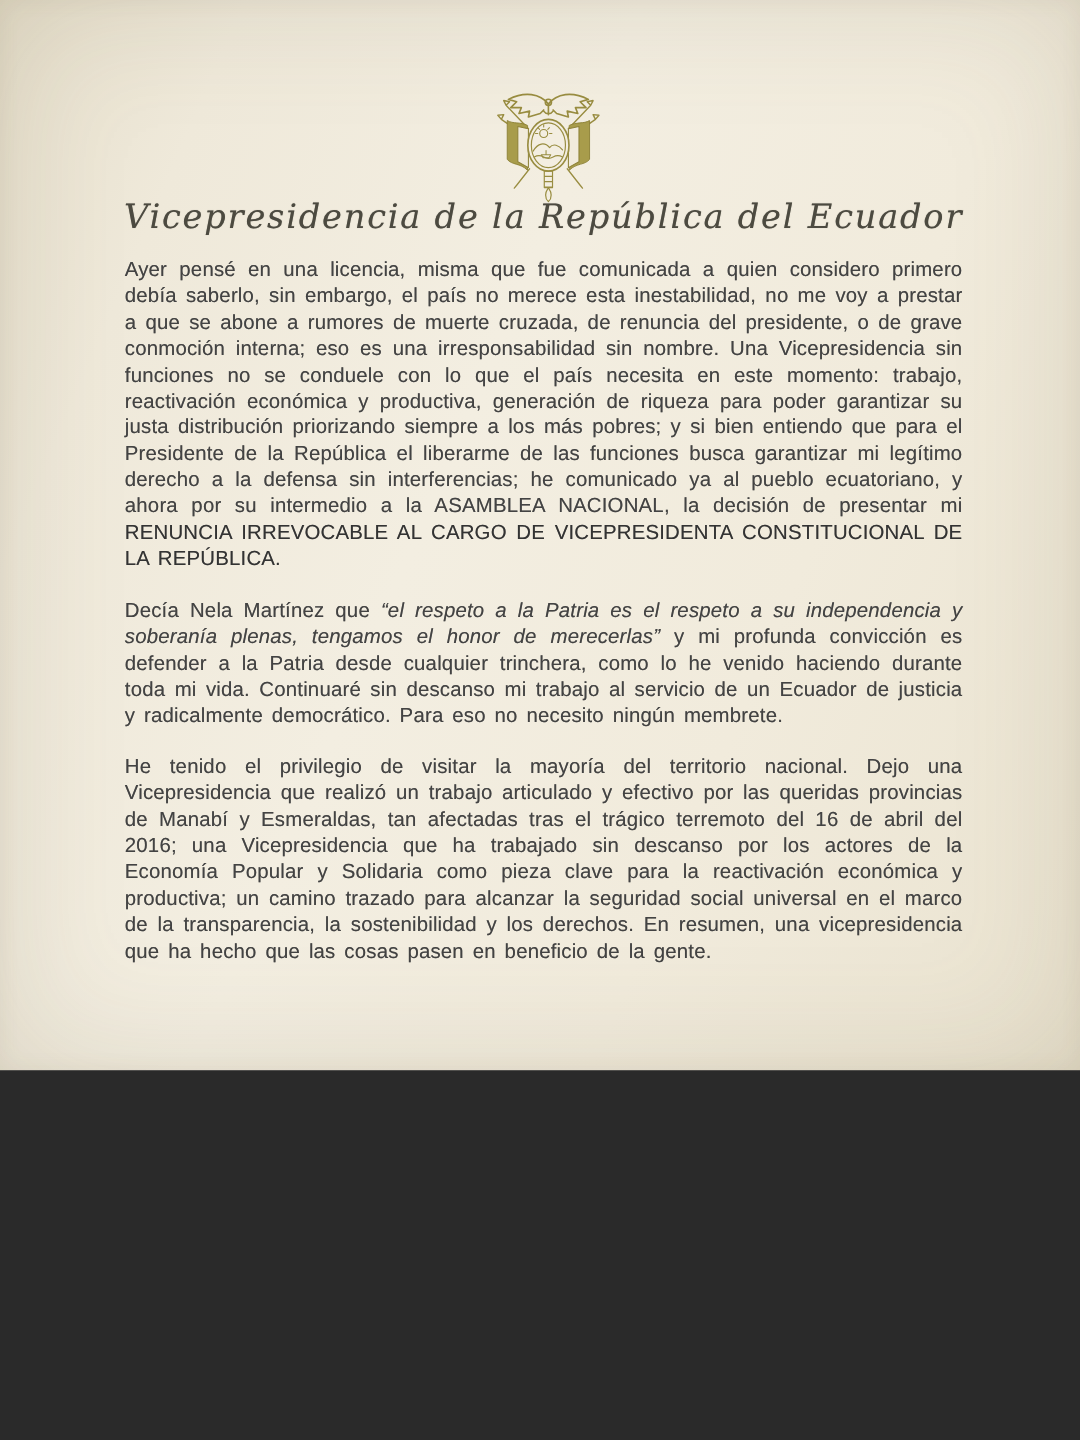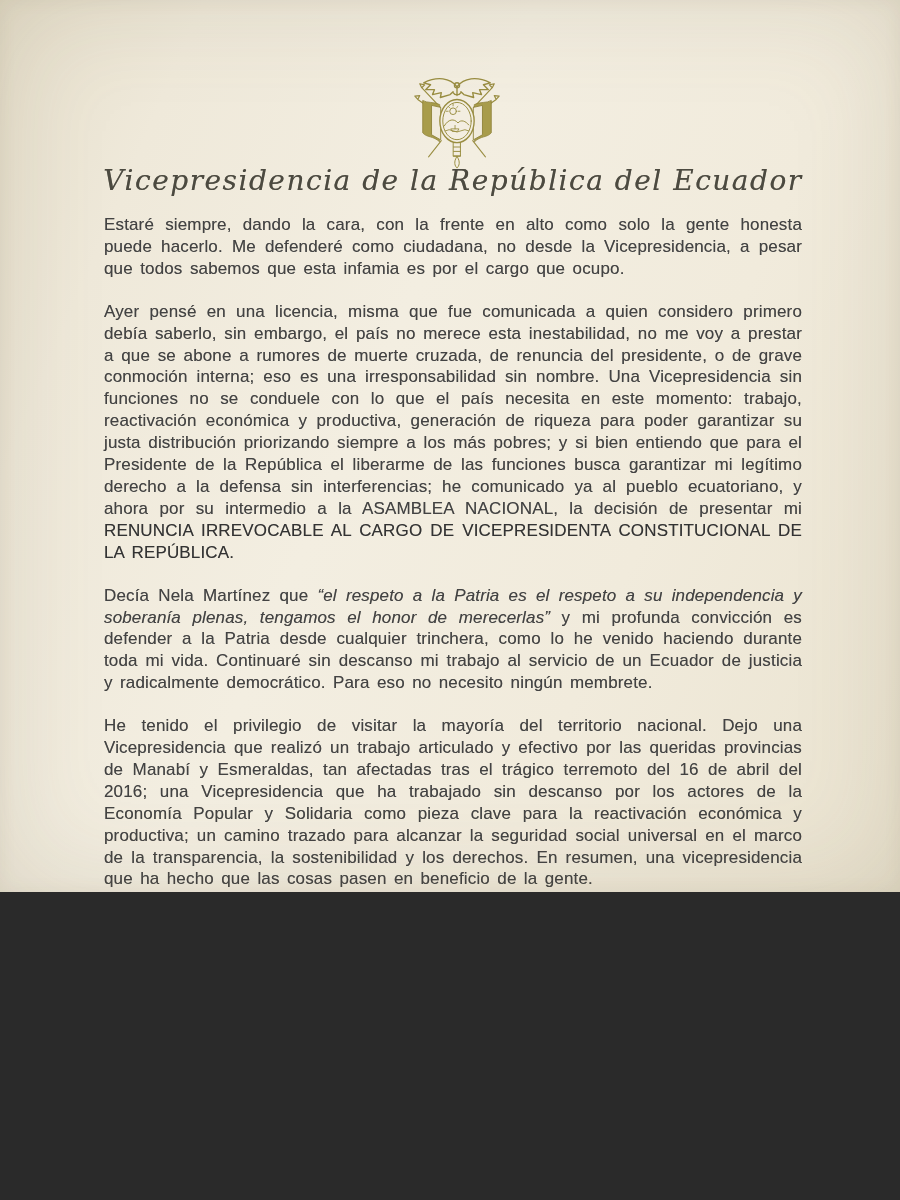--- a/index.html
+++ b/index.html
@@ -85,21 +85,20 @@
       <path d="M46.5,72 h7 v14 h-7 z M46.5,76.5 h7 M46.5,81 h7 M46.5,85.5 h7" stroke-width="1"></path>
       <path d="M50,86 c-4,6 -2,10 0,12 c2,-2 4,-6 0,-12" stroke-width="1"></path>
 
       <path d="M34,70 L23,84 M23,84 l-2,2.5 M66,70 L77,84 M77,84 l2,2.5" stroke-width="1.1"></path>
     </svg>
   </div>
 
   <div class="script-title">Vicepresidencia de la República del Ecuador</div>
 
   <div class="body-text">
-      <p><span>Estaré siempre, dando la cara, con la frente en alto como solo la gente honesta puede hacerlo. Me defenderé como ciudadana, no desde la Vicepresidencia, a pesar que todos sabemos que esta infamia es por el cargo que ocupo.</span></p>
       <p><span>Ayer pensé en una licencia, misma que fue comunicada a quien considero primero debía saberlo, sin embargo, el país no merece esta inestabilidad, no me voy a prestar a que se abone a rumores de muerte cruzada, de renuncia del presidente, o de grave conmoción interna; eso es una irresponsabilidad sin nombre. Una Vicepresidencia sin funciones no se conduele con lo que el país necesita en este momento: trabajo, reactivación económica y productiva, generación de riqueza para poder garantizar su justa distribución priorizando siempre a los más pobres; y si bien entiendo que para el Presidente de la República el liberarme de las funciones busca garantizar mi legítimo derecho a la defensa sin interferencias; he comunicado ya al pueblo ecuatoriano, y ahora por su intermedio a la ASAMBLEA NACIONAL, la decisión de presentar mi </span><span class="seg-bold">RENUNCIA IRREVOCABLE AL CARGO DE VICEPRESIDENTA CONSTITUCIONAL DE LA REPÚBLICA.</span></p>
       <p><span>Decía Nela Martínez que </span><span class="seg-italic">“el respeto a la Patria es el respeto a su independencia y soberanía plenas, tengamos el honor de merecerlas”</span><span> y mi profunda convicción es defender a la Patria desde cualquier trinchera, como lo he venido haciendo durante toda mi vida. Continuaré sin descanso mi trabajo al servicio de un Ecuador de justicia y radicalmente democrático.  Para eso no necesito ningún membrete.</span></p>
       <p><span>He tenido el privilegio de visitar la mayoría del territorio nacional. Dejo una Vicepresidencia que realizó un  trabajo articulado y efectivo por las queridas provincias de Manabí y Esmeraldas, tan afectadas tras el trágico terremoto del 16 de abril del 2016; una Vicepresidencia que ha trabajado sin descanso por los actores de la Economía Popular y Solidaria como pieza clave para la reactivación económica y productiva; un camino trazado para alcanzar la  seguridad social universal en el marco de la transparencia, la sostenibilidad y los derechos. En resumen, una vicepresidencia que ha hecho que las cosas pasen en beneficio de la gente.</span></p>
     </div>
 
   <div class="closing">Atentamente,</div>
 
   <div class="signature">
     <svg viewBox="0 0 276 152" width="276" height="152" fill="none" stroke="#3e4eb3" stroke-width="2.3" stroke-linecap="round" stroke-linejoin="round" opacity="0.82">
       <path d="M118,18 C66,30 32,86 56,116 C76,141 172,140 202,116 C230,95 224,50 194,30 C171,13 146,9 118,18" stroke-width="2.1"></path>

